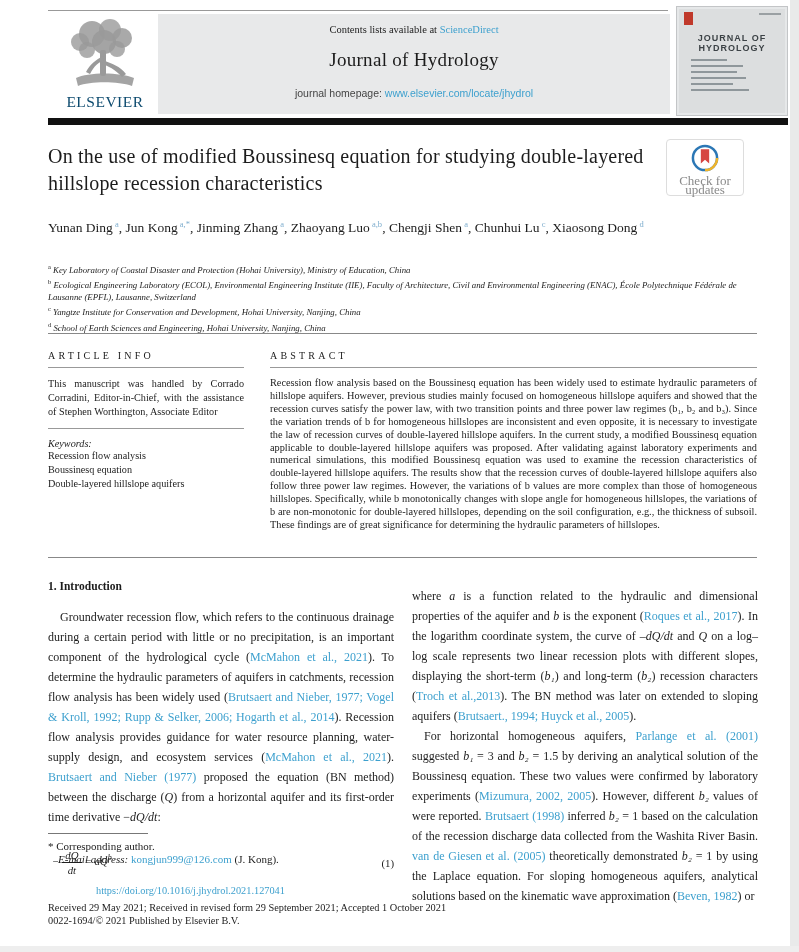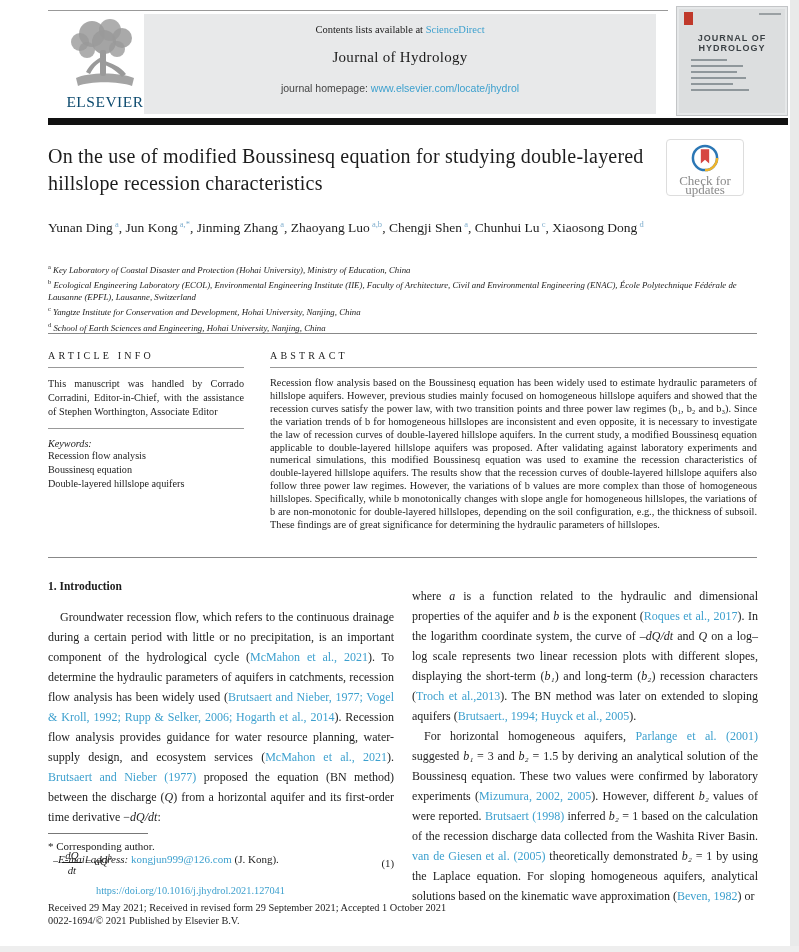--- a/index.html
+++ b/index.html
@@ -10,23 +10,23 @@
   .edge-bottom { position:absolute; left:0; bottom:0; width:100%; height:6px; background:#eeeeee; }
 
   .top-rule { position:absolute; left:48px; top:10px; width:620px; border-top:1px solid #999; }
 
   
   .logo { position:absolute; left:50px; top:16px; width:110px; height:98px; text-align:center; }
   .logo svg { display:block; margin:0 auto; }
   .logo .wordmark { font-family:"Liberation Serif", serif; font-size:15.5px; letter-spacing:0.5px; color:#0c4a6e; margin-top:1px; }
 
   
-  .hdrbox { position:absolute; left:144px; top:14px; width:512px; height:100px; background:#e8e9ea; text-align:center; }
+  .hdrbox { position:absolute; left:158px; top:14px; width:512px; height:100px; background:#e8e9ea; text-align:center; }
   .hdrbox .contents { margin-top:10px; font-size:10.5px; }
-  .hdrbox .jtitle { margin-top:14px; font-size:15px; letter-spacing:0.3px; }
+  .hdrbox .jtitle { margin-top:14px; font-size:19px; letter-spacing:0.3px; }
   .hdrbox .homepage { margin-top:16px; font-family:"Liberation Sans", sans-serif; font-size:10.5px; color:#444; }
   .lnk { color:var(--link); }
   .it { font-style:italic; }
 
   
   .cover { position:absolute; left:676px; top:6px; width:112px; height:110px; background:#dcdedf; border:1px solid #c3c5c7; box-shadow:inset 0 0 0 2px #e6e8e9; }
   .cover .mark { position:absolute; left:7px; top:5px; width:9px; height:13px; background:#c0392b; }
   .cover .tr { position:absolute; right:6px; top:6px; width:22px; height:2px; background:#9aa0a3; }
   .cover .ctitle { position:absolute; top:26px; width:100%; text-align:center; font-family:"Liberation Sans", sans-serif; font-weight:bold; color:#3c4246; font-size:9px; letter-spacing:1px; line-height:10px; }
   .cover .edline { position:absolute; left:14px; height:2px; background:#8f979b; }

